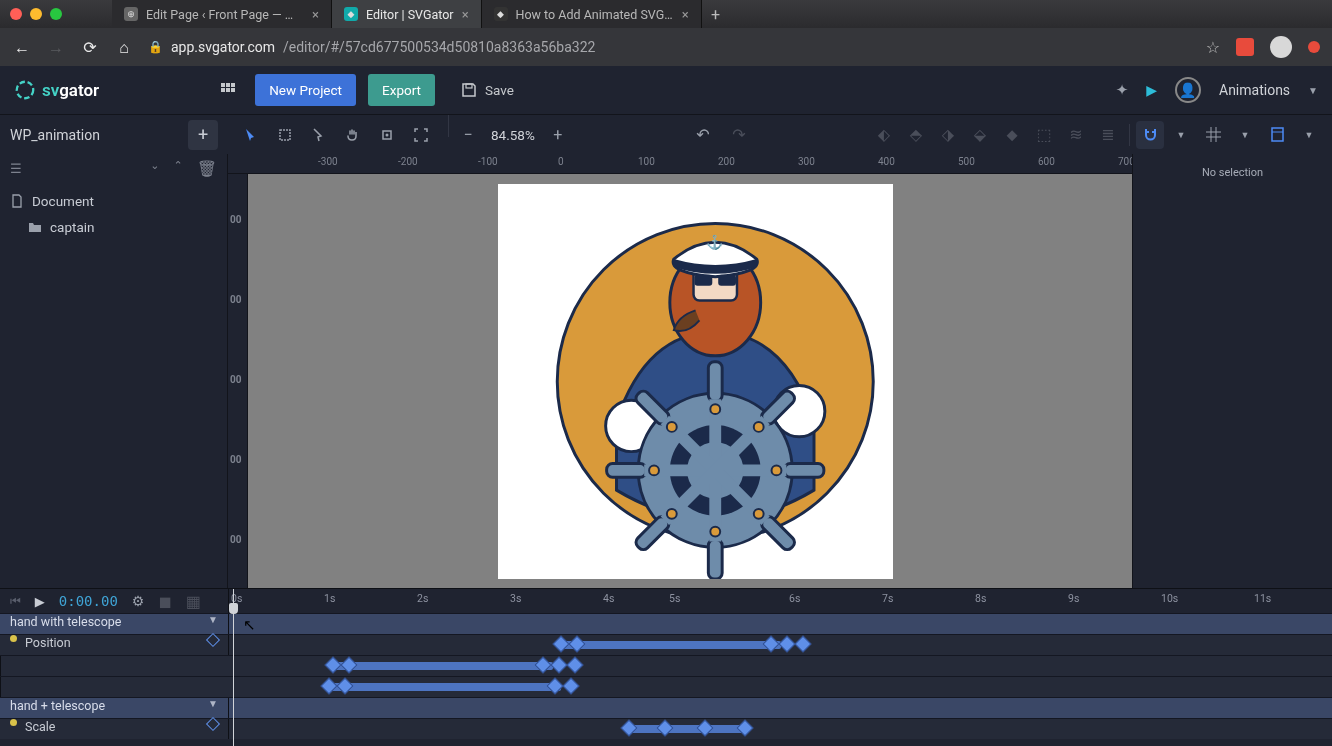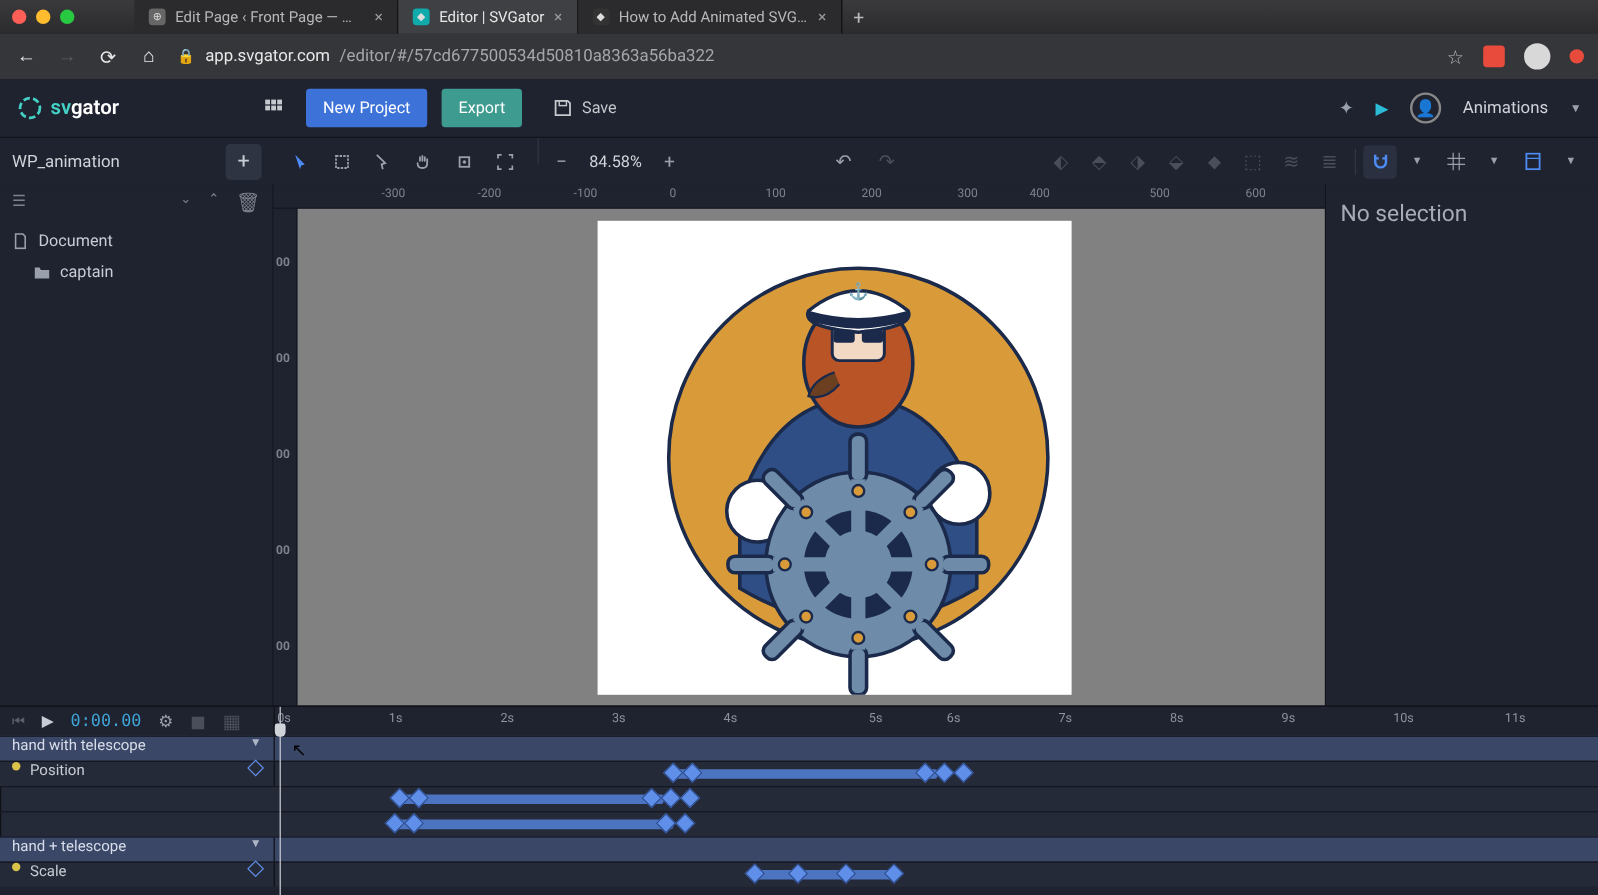--- a/index.html
+++ b/index.html
@@ -71,21 +71,21 @@
   .tree-item.child{padding-left:28px;}
   .doc-ic,.folder-ic{width:14px;height:14px;}
   .canvas-area{flex:1;position:relative;background:#1f2330;display:flex;flex-direction:column;}
   .ruler-h{height:20px;background:#1f2330;border-bottom:1px solid #12141b;position:relative;font-size:10px;color:#7d828e;overflow:hidden;}
   .ruler-h .tick{position:absolute;top:2px;}
   .canvas-body{flex:1;display:flex;}
   .ruler-v{width:20px;background:#1f2330;border-right:1px solid #12141b;position:relative;font-size:10px;color:#7d828e;font-weight:bold;}
   .ruler-v .tick{position:absolute;left:2px;transform:rotate(0);}
   .viewport{flex:1;background:#818181;position:relative;overflow:hidden;}
   .artboard{position:absolute;left:250px;top:10px;width:395px;height:395px;background:#fff;}
-  .right-panel{width:228px;background:#1f2330;border-left:1px solid #12141b;padding:12px;font-size:19px;color:#a6abb6;}
+  .right-panel{width:200px;background:#1f2330;border-left:1px solid #12141b;padding:12px;text-align:center;font-size:11px;color:#a6abb6;}
   
   .timeline{position:absolute;left:0;right:0;bottom:0;height:158px;background:#1f2330;border-top:1px solid #0e1016;}
   .tl-head{height:24px;display:flex;}
   .tl-head-left{width:228px;display:flex;align-items:center;padding:0 10px;gap:14px;}
   .tl-play{color:#c8ccd4;font-size:13px;}
   .tl-time{color:#3fa4d6;font-size:14px;font-family:Menlo,monospace;}
   .tl-gear{color:#9aa0ab;font-size:14px;}
   .tl-ruler{flex:1;position:relative;border-left:1px solid #0e1016;font-size:10.5px;color:#8d92a0;}
   .tl-ruler .sec{position:absolute;top:3px;}
   .tl-playhead{position:absolute;left:4px;top:0;bottom:-134px;width:1px;background:#d0d3d8;z-index:5;}
@@ -301,21 +301,21 @@
 
   <div class="canvas-area">
     <div class="ruler-h">
       <span class="tick" style="left:90px">-300</span>
       <span class="tick" style="left:170px">-200</span>
       <span class="tick" style="left:250px">-100</span>
       <span class="tick" style="left:330px">0</span>
       <span class="tick" style="left:410px">100</span>
       <span class="tick" style="left:490px">200</span>
       <span class="tick" style="left:570px">300</span>
-      <span class="tick" style="left:630px">400</span>
+      <span class="tick" style="left:650px">400</span>
       <span class="tick" style="left:730px">500</span>
       <span class="tick" style="left:810px">600</span>
       <span class="tick" style="left:890px">700</span>
     </div>
     <div class="canvas-body">
       <div class="ruler-v">
         <span class="tick" style="top:40px">00</span>
         <span class="tick" style="top:120px">00</span>
         <span class="tick" style="top:200px">00</span>
         <span class="tick" style="top:280px">00</span>
@@ -394,21 +394,21 @@
       <span style="color:#4a4e5a;">◼</span>
       <span style="color:#4a4e5a;">▦</span>
     </div>
     <div class="tl-ruler">
       <div class="tl-playhead"></div>
       <span class="sec" style="left:2px">0s</span>
       <span class="sec" style="left:95px">1s</span>
       <span class="sec" style="left:188px">2s</span>
       <span class="sec" style="left:281px">3s</span>
       <span class="sec" style="left:374px">4s</span>
-      <span class="sec" style="left:495px">5s</span>
+      <span class="sec" style="left:440px">5s</span>
       <span class="sec" style="left:560px">6s</span>
       <span class="sec" style="left:653px">7s</span>
       <span class="sec" style="left:746px">8s</span>
       <span class="sec" style="left:839px">9s</span>
       <span class="sec" style="left:932px">10s</span>
       <span class="sec" style="left:1025px">11s</span>
     </div>
   </div>
   <div class="tl-rows">
     <div class="tl-row group">

